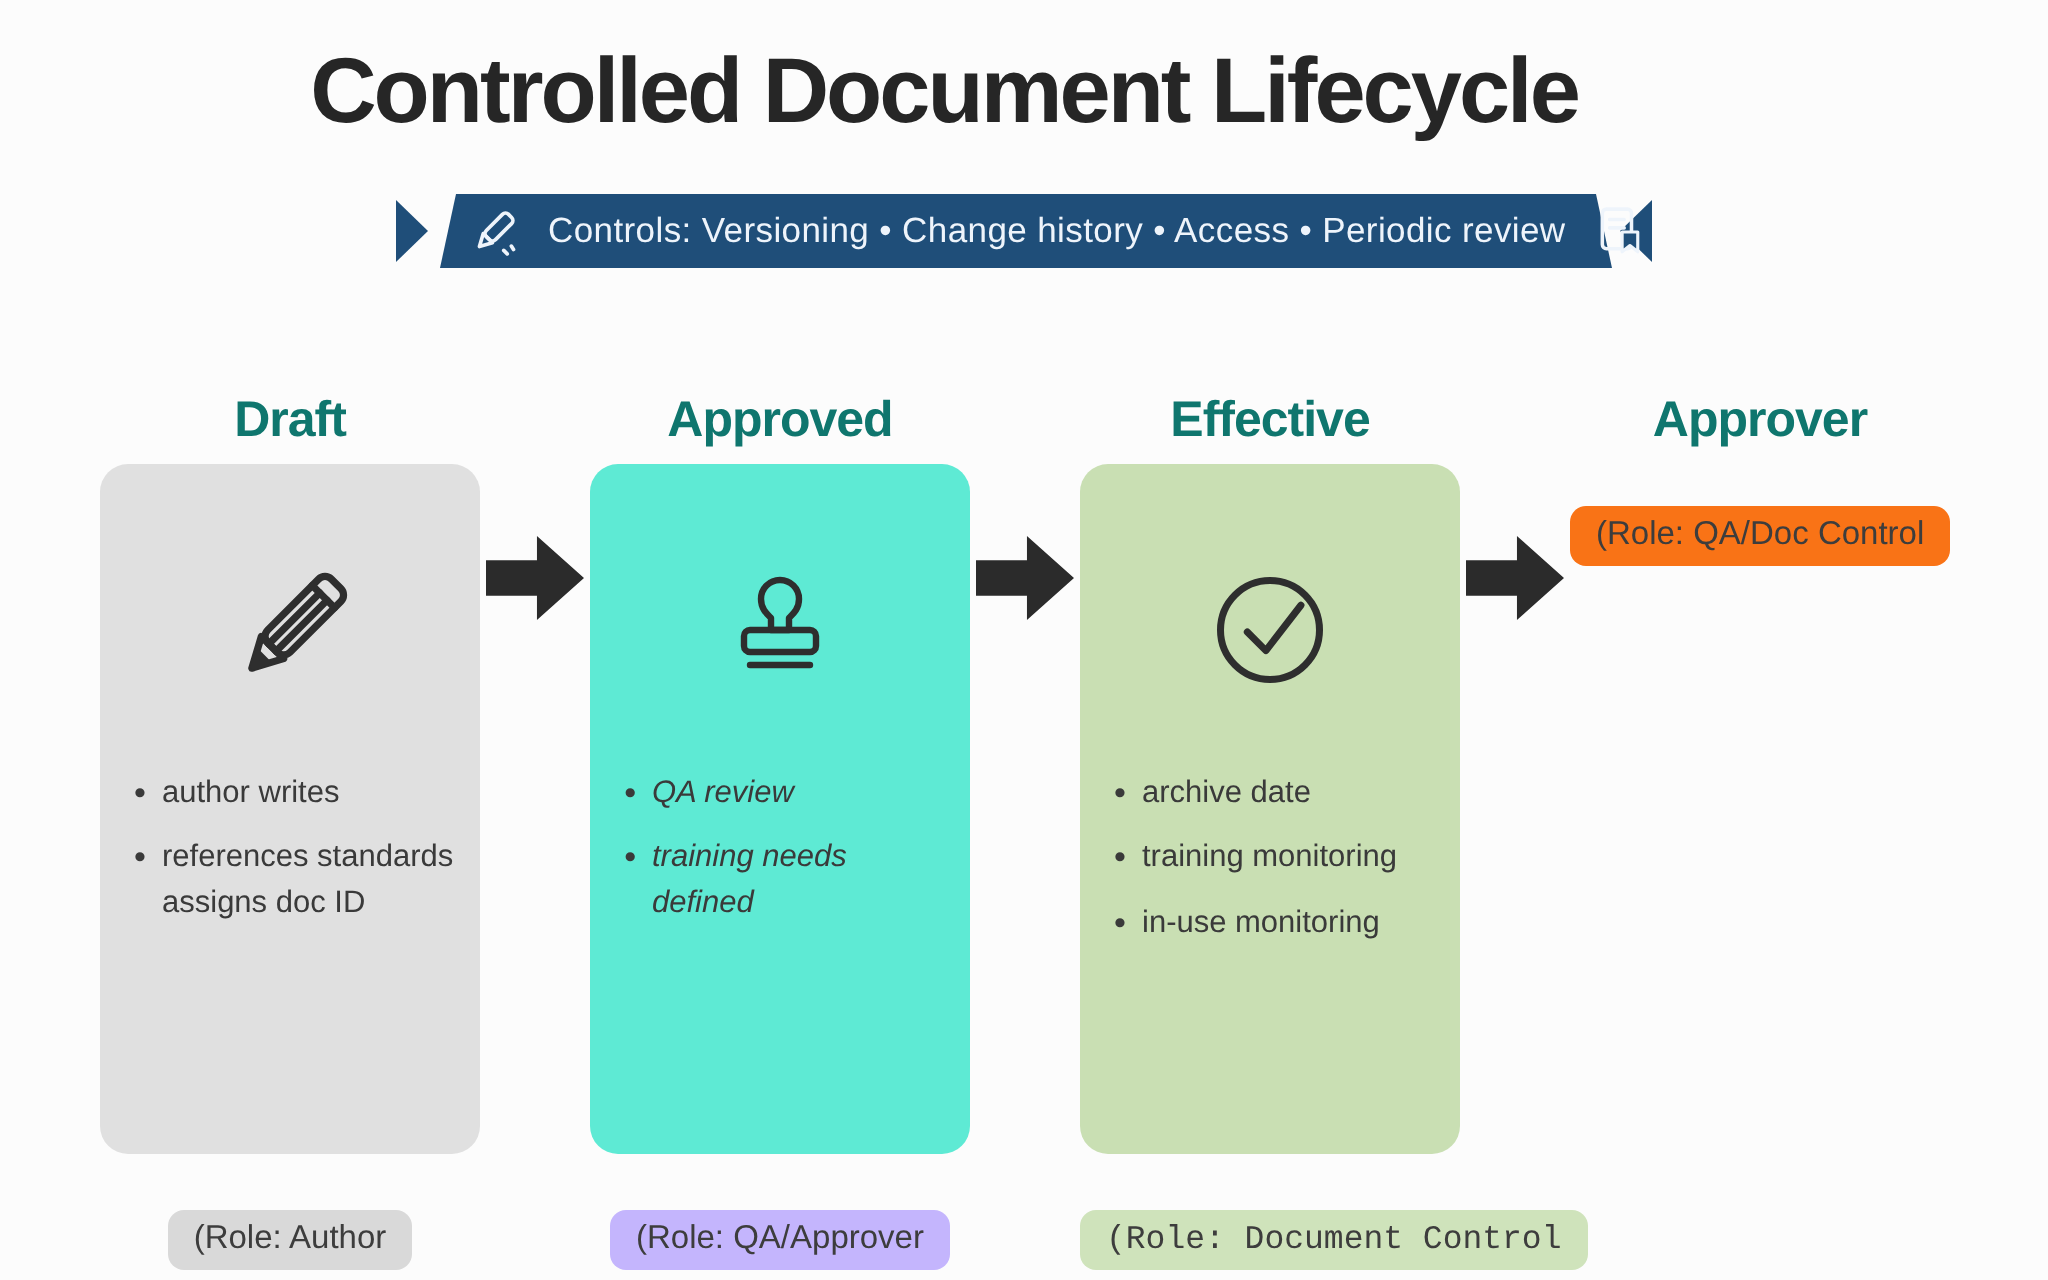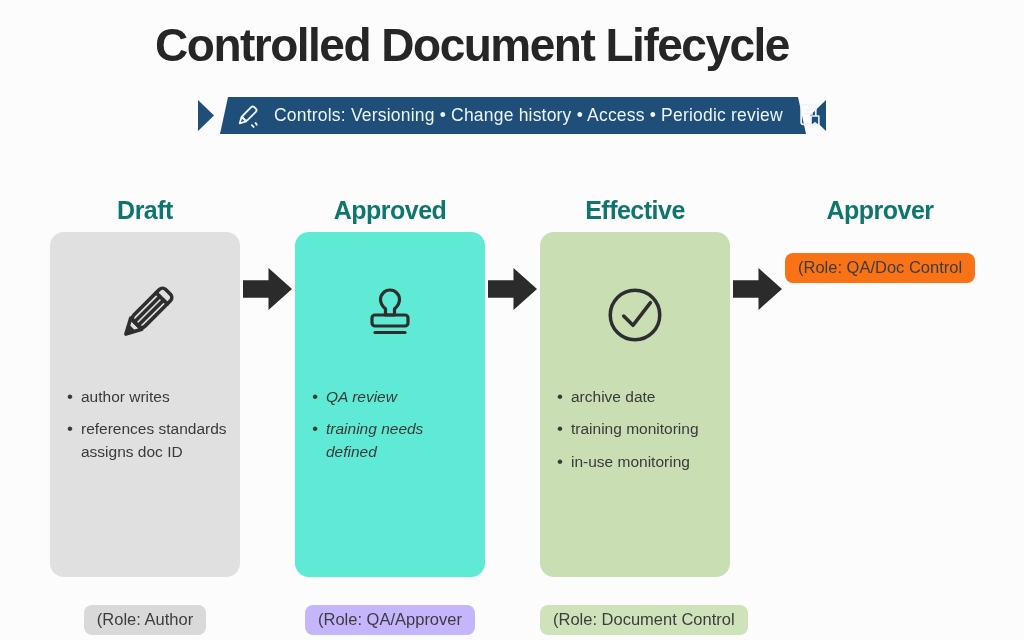--- a/index.html
+++ b/index.html
@@ -209,21 +209,21 @@
     <circle cx="32" cy="32" r="24"></circle>
     <path d="M21 33 L30 42 L47 20"></path>
   </svg>
 </div>
       <ul class="bullets">
             <li>archive date</li>
             <li>training monitoring</li>
             <li>in-use monitoring</li>
           </ul>
     </div>
-    <div class="badge" style="background: rgb(207, 227, 187);">(Role: Document Control</div>
+    <div class="badge" style="background: rgb(207, 227, 187); font-family: Liberation Mono, monospace;">(Role: Document Control</div>
   </div>
 
   <div class="arrow-cell">
     <div class="arrow" style="background: rgb(43, 43, 43);"></div>
   </div>
 
   <div class="column">
     <h2 class="stage-heading">Approver</h2>
     <div class="badge" style="background: #f97316;">(Role: QA/Doc Control</div>
   </div>

